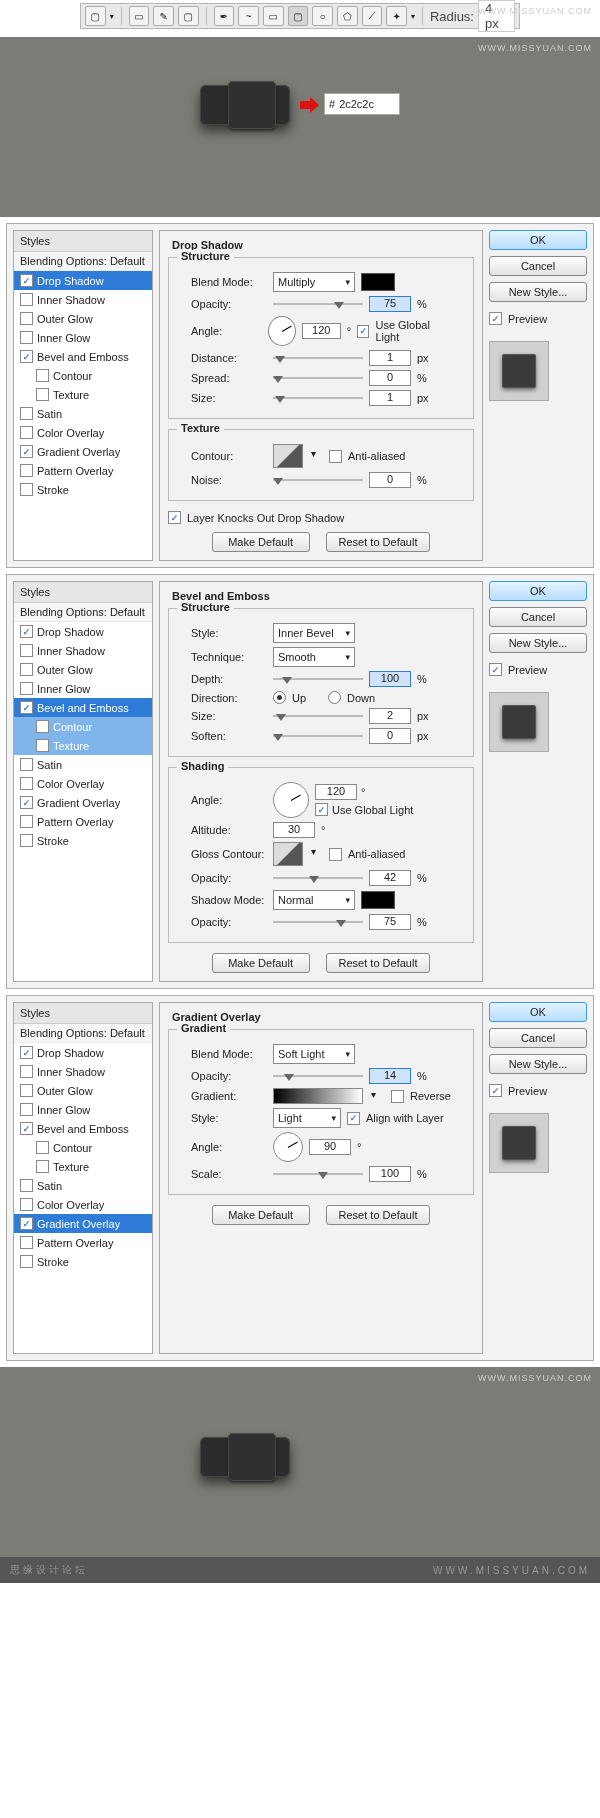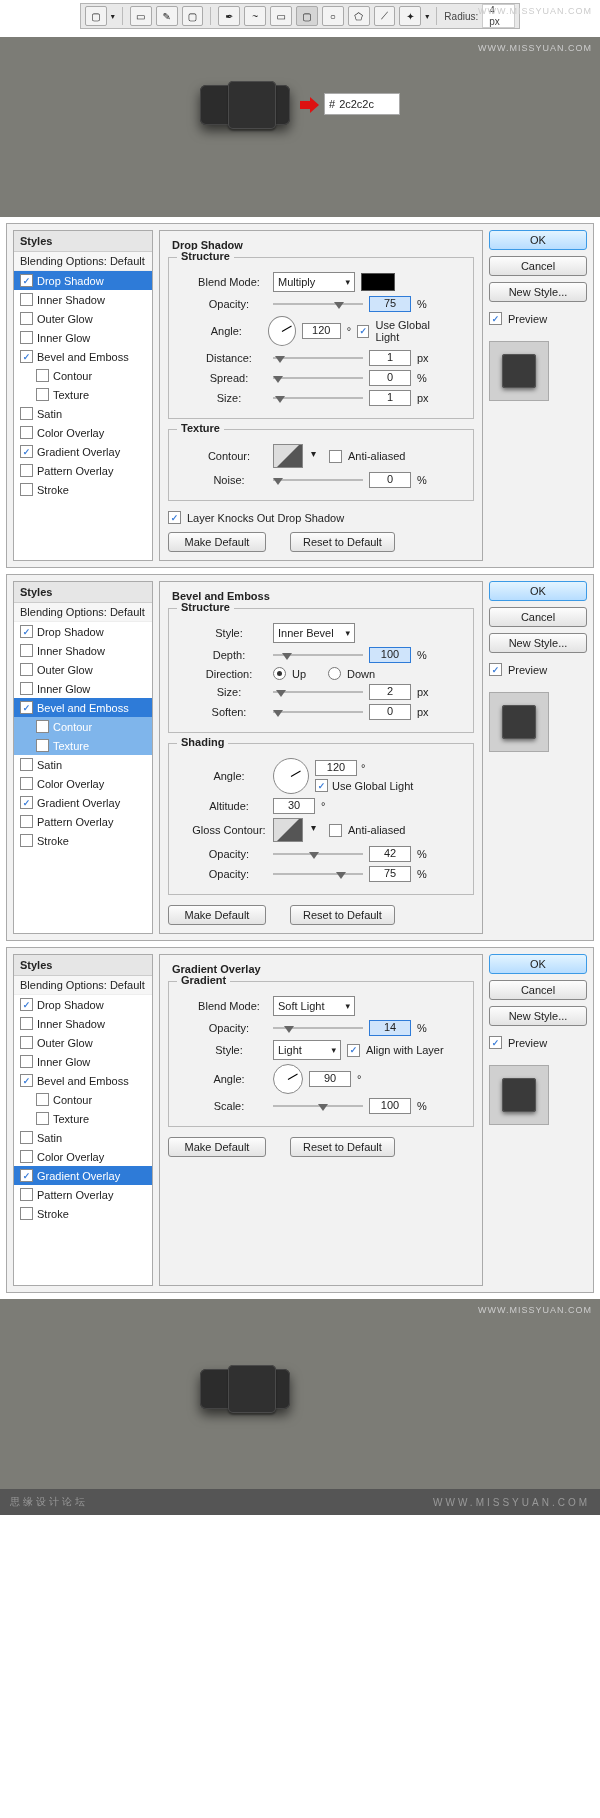--- a/index.html
+++ b/index.html
@@ -1,64 +1,64 @@
 <!DOCTYPE html>
 <html><head>
 <meta charset="utf-8">
 <style>
 body{margin:0;font-family:Tahoma,Arial,sans-serif;font-size:11px;color:#222;background:#fff;width:600px}
 .watermark{position:absolute;right:8px;color:#ccc;font-size:9px;letter-spacing:1px}
 .toolbar{background:#e9e9e9;height:24px;margin:3px 80px 0 80px;border:1px solid #b5b5b5;display:flex;align-items:center;padding:0 4px;gap:4px}
 .tbtn{width:20px;height:18px;border:1px solid #aaa;background:#f3f3f3;border-radius:2px;display:flex;align-items:center;justify-content:center;font-size:10px}
 .sep{width:1px;height:18px;background:#bbb;margin:0 3px}
-.tlabel{font-size:10px;color:#444}
+.tlabel{font-size:13px;color:#444}
 .texture{height:180px;background:#7c7c76;position:relative;margin-top:8px}
 .texture-noise{position:absolute;inset:0;background-image:radial-gradient(#858578 15%,transparent 16%),radial-gradient(#6f6f6a 15%,transparent 16%);background-size:6px 6px;background-position:0 0,3px 3px;opacity:.6}
 .slot{position:absolute;left:200px;top:48px;width:90px;height:40px;background:#2c2c2c;border-radius:6px;box-shadow:inset 0 0 0 1px #444,0 6px 12px rgba(0,0,0,.6)}
 .knob{position:absolute;left:28px;top:-4px;width:48px;height:48px;background:#303030;border-radius:5px;box-shadow:0 2px 2px rgba(0,0,0,.4),inset 0 0 0 1px #4a4a4a}
 .arrow{position:absolute;left:300px;top:60px;width:18px;height:16px}
 .arrow::before{content:'';position:absolute;left:0;top:4px;width:10px;height:8px;background:#d11}
 .arrow::after{content:'';position:absolute;left:10px;top:0;border:8px solid transparent;border-left:9px solid #d11}
 .hexbox{position:absolute;left:324px;top:56px;width:66px;height:20px;background:#fff;border:1px solid #aaa;display:flex;align-items:center;padding:0 4px;gap:4px}
 .panel{display:flex;background:#f2f2f2;border:1px solid #aaa;margin:6px;padding:6px;gap:6px}
 .styles-col{width:138px;border:1px solid #aaa;background:#fff}
-.styles-hd{background:#e6e6e6;padding:4px 6px;border-bottom:1px solid #ccc;font-weight:bold}
+.styles-hd{background:#e6e6e6;padding:4px 6px;border-bottom:1px solid #ccc;font-weight:normal}
 .styles-opt{padding:3px 6px;border-bottom:1px solid #eee;background:#f6f6f6}
 .srow{display:flex;align-items:center;padding:3px 6px;gap:4px;font-size:11px}
 .srow.sub{padding-left:22px}
 .srow.sel{background:#2e7bd8;color:#fff}
 .srow.sub.sel{background:#7fb5eb;color:#fff}
 .cb{width:11px;height:11px;border:1px solid #888;background:#fff;display:flex;align-items:center;justify-content:center;font-size:9px;color:#3b7dd8}
 .cb.on::after{content:'✓';font-weight:bold}
 .main-col{flex:1;border:1px solid #aaa;background:#f2f2f2;padding:8px;position:relative}
 .fieldset{border:1px solid #bbb;padding:10px 22px 8px;margin-bottom:10px;position:relative}
 .fs-title{position:absolute;top:-8px;left:8px;background:#f2f2f2;padding:0 4px;font-weight:bold}
 .sect-title{font-weight:bold;margin:0 0 6px 4px}
 .row{display:flex;align-items:center;margin:4px 0;gap:6px}
-.lbl{width:76px;text-align:center}
+.lbl{width:76px;text-align:left}
 .dd{border:1px solid #888;background:#fff;padding:1px 4px;display:flex;align-items:center;justify-content:space-between;min-width:72px;height:16px}
 .dd::after{content:'▾';font-size:9px;margin-left:6px}
 .num{border:1px solid #888;background:#fff;width:40px;height:14px;text-align:center}
 .num.hl{border-color:#2e7bd8;background:#cfe4fb}
 .swatch{width:32px;height:16px;border:1px solid #555}
 .slider{height:12px;flex:1;position:relative;display:flex;align-items:center;max-width:90px}
 .slider::before{content:'';position:absolute;left:0;right:0;top:5px;height:2px;background:#bbb}
 .thumb{width:0;height:0;border:5px solid transparent;border-top:7px solid #666;position:relative;top:4px}
 .angle{width:28px;height:28px;border:1px solid #888;border-radius:50%;position:relative;background:#fff}
 .angle::after{content:'';position:absolute;left:50%;top:50%;width:11px;height:1px;background:#000;transform-origin:left;transform:rotate(-30deg)}
 .contour-box{width:28px;height:22px;border:1px solid #888;background:linear-gradient(135deg,#ddd 48%,#555 52%);position:relative}
 .contour-box::after{content:'▾';position:absolute;right:-14px;top:3px;font-size:10px}
 .grad-bar{width:88px;height:14px;border:1px solid #888;background:linear-gradient(90deg,#000,#fff);position:relative}
 .grad-bar::after{content:'▾';position:absolute;right:-14px;top:0;font-size:10px}
 .btn{border:1px solid #888;background:linear-gradient(#fdfdfd,#e3e3e3);border-radius:3px;padding:3px 12px;text-align:center;min-width:72px;display:inline-block}
 .btn.prm{background:linear-gradient(#e3f4ff,#b7ddff);border-color:#3b9ae6}
 .right-col{width:98px;display:flex;flex-direction:column;gap:6px;align-items:flex-start}
 .prev-box{width:58px;height:58px;background:#d0d0d0;border:1px solid #aaa;display:flex;align-items:center;justify-content:center;margin-top:6px}
 .prev-sq{width:34px;height:34px;background:#3a3a3a;border-radius:3px;box-shadow:0 2px 4px rgba(0,0,0,.5),inset 0 0 0 1px #555}
-.btnrow{display:flex;gap:24px;margin-top:8px}
+.btnrow{display:flex;gap:16px;justify-content:center;margin-top:8px}
 .radio{width:11px;height:11px;border:1px solid #777;border-radius:50%;background:#fff;display:inline-flex;align-items:center;justify-content:center}
 .radio.on::after{content:'';width:5px;height:5px;border-radius:50%;background:#333}
 .texture2{height:190px;background:#7c7c76;position:relative}
 .footer{height:26px;background:#555;display:flex;align-items:center;padding:0 10px;color:#999;font-size:10px;letter-spacing:3px}
 </style>
 </head>
 <body>
 
 <div class="watermark" style="top:6px">WWW.MISSYUAN.COM</div>
 
@@ -300,20 +300,26 @@
     <div class="sect-title">Bevel and Emboss</div>
     <div class="fieldset">
       <div class="fs-title">Structure</div>
       <div class="row">
           <span class="lbl">Style:</span>
           <div class="dd">
             <span>Inner Bevel</span>
           </div>
         </div>
       <div class="row">
+          <span class="lbl">Technique:</span>
+          <div class="dd">
+            <span>Smooth</span>
+          </div>
+        </div>
+      <div class="row">
           <span class="lbl">Depth:</span>
           <div class="slider">
             <div class="thumb" style="left:10%"></div>
           </div>
           <div class="num hl">100</div>
           <span>%</span>
         </div>
       <div class="row">
           <span class="lbl">Direction:</span>
           <span class="radio on"></span>
@@ -369,20 +375,27 @@
         </div>
       <div class="row">
           <span class="lbl">Opacity:</span>
           <div class="slider">
             <div class="thumb" style="left:40%"></div>
           </div>
           <div class="num">42</div>
           <span>%</span>
         </div>
       <div class="row">
+          <span class="lbl">Shadow Mode:</span>
+          <div class="dd">
+            <span>Normal</span>
+          </div>
+          <div class="swatch" style="background:#000"></div>
+        </div>
+      <div class="row">
           <span class="lbl">Opacity:</span>
           <div class="slider">
             <div class="thumb" style="left:70%"></div>
           </div>
           <div class="num">75</div>
           <span>%</span>
         </div>
     </div>
     <div class="btnrow">
         <div class="btn">Make Default</div>
@@ -468,20 +481,27 @@
         </div>
       <div class="row">
           <span class="lbl">Opacity:</span>
           <div class="slider">
             <div class="thumb" style="left:12%"></div>
           </div>
           <div class="num hl">14</div>
           <span>%</span>
         </div>
       <div class="row">
+          <span class="lbl">Gradient:</span>
+          <div class="grad-bar"></div>
+          <span style="width:16px"></span>
+          <span class="cb"></span>
+          <span>Reverse</span>
+        </div>
+      <div class="row">
           <span class="lbl">Style:</span>
           <div class="dd" style="min-width:58px">
             <span>Light</span>
           </div>
           <span class="cb on"></span>
           <span>Align with Layer</span>
         </div>
       <div class="row">
           <span class="lbl">Angle:</span>
           <div class="angle"></div>

